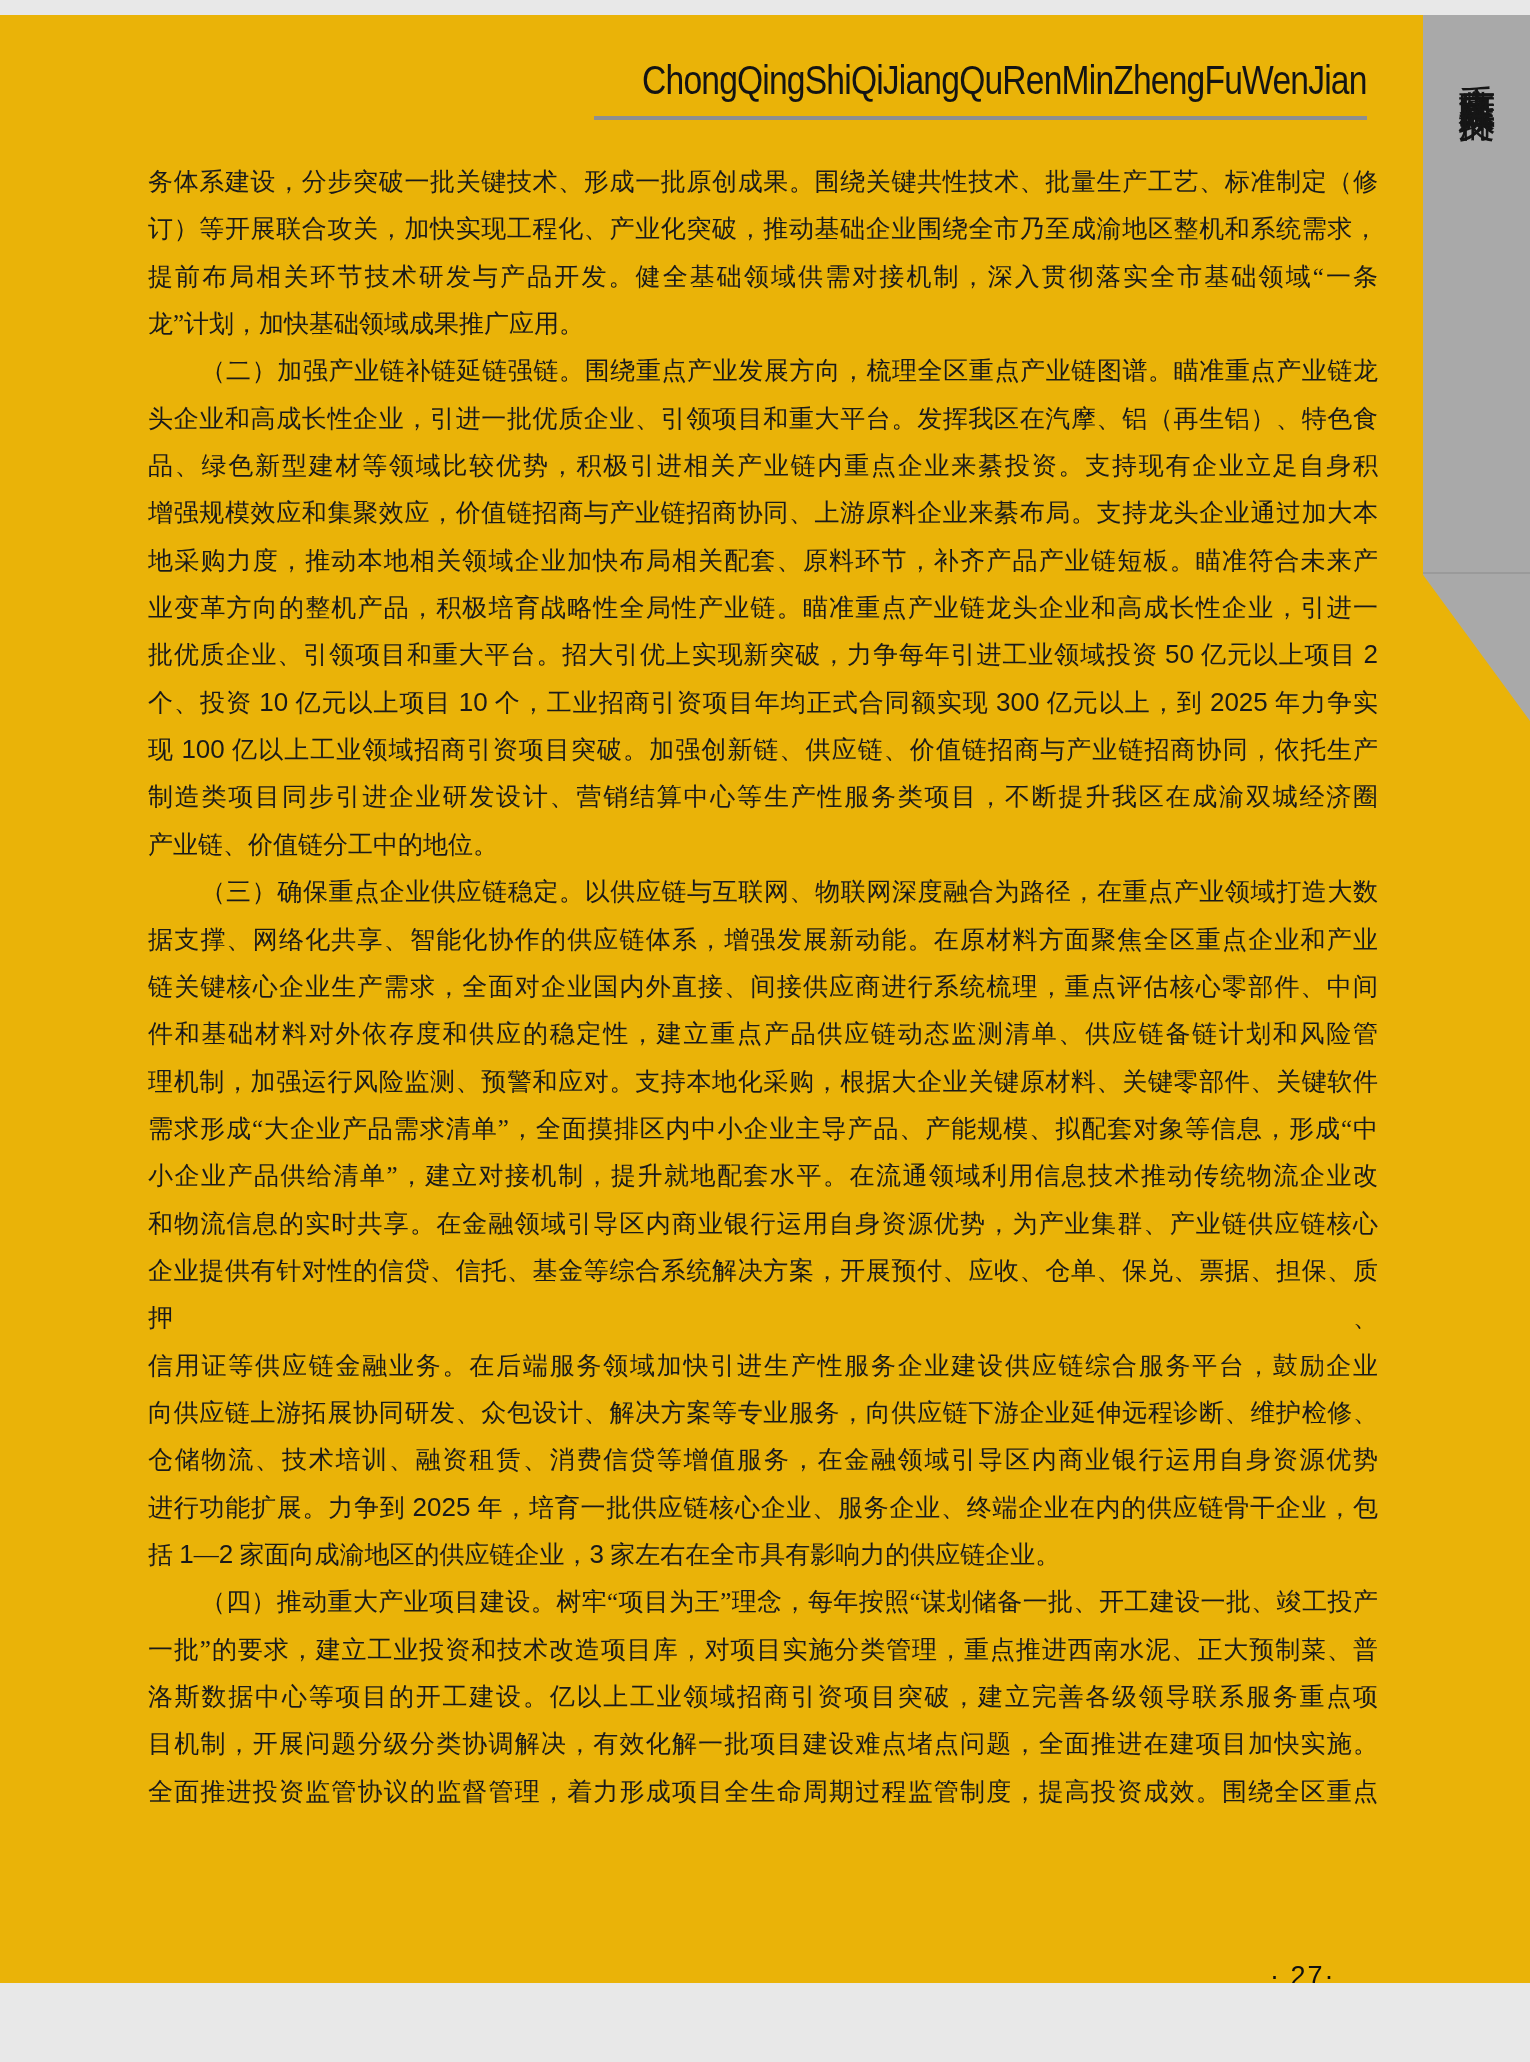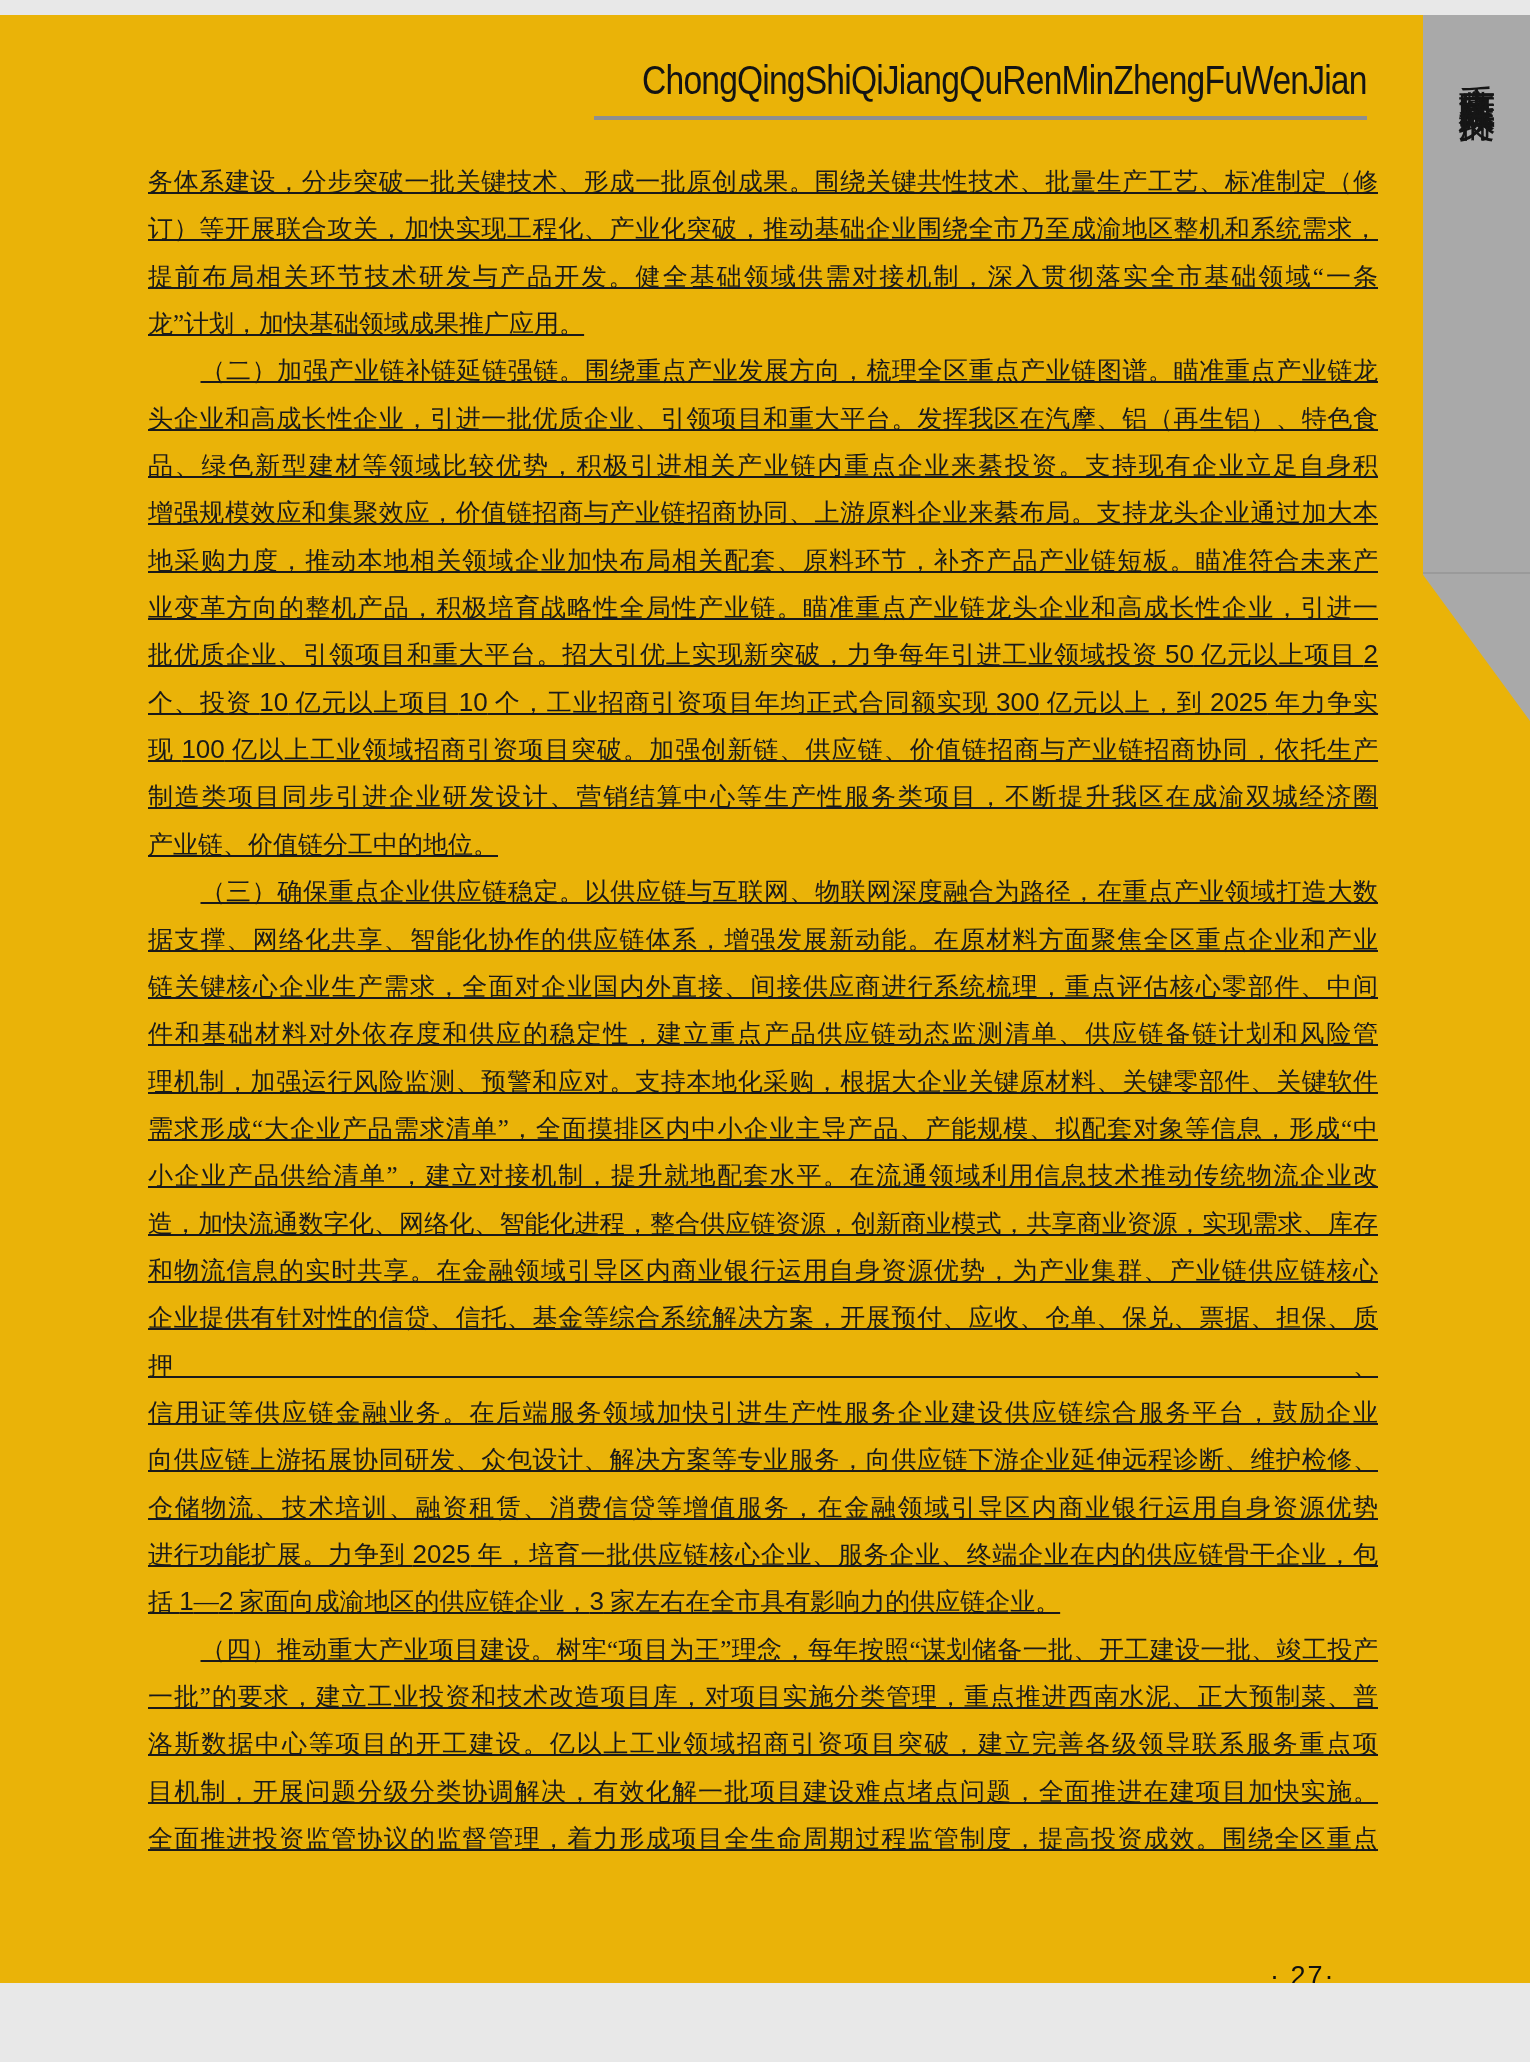--- a/index.html
+++ b/index.html
@@ -63,21 +63,20 @@
     top:143px;left:148px;
     width:1230px;
   }
   .bline{
     font-size:25px;
     line-height:47.35px;
     text-align:justify;
     text-align-last:justify;
     white-space:normal;
     letter-spacing:0;
-    text-decoration:underline;
   }
   .bline.pfirst{ text-indent:2.1em; }
   .bline.plast{ text-align-last:left; }
   .bline .num{
     font-family:"Liberation Sans","DejaVu Sans",sans-serif;
     font-size:26px;
   }
   
   .page-number{
     position:absolute;
@@ -119,21 +118,20 @@
       <div class="bline">现 <span class="num">100</span> 亿以上工业领域招商引资项目突破。加强创新链、供应链、价值链招商与产业链招商协同，依托生产</div>
       <div class="bline">制造类项目同步引进企业研发设计、营销结算中心等生产性服务类项目，不断提升我区在成渝双城经济圈</div>
       <div class="bline plast">产业链、价值链分工中的地位。</div>
       <div class="bline pfirst">（三）确保重点企业供应链稳定。以供应链与互联网、物联网深度融合为路径，在重点产业领域打造大数</div>
       <div class="bline">据支撑、网络化共享、智能化协作的供应链体系，增强发展新动能。在原材料方面聚焦全区重点企业和产业</div>
       <div class="bline">链关键核心企业生产需求，全面对企业国内外直接、间接供应商进行系统梳理，重点评估核心零部件、中间</div>
       <div class="bline">件和基础材料对外依存度和供应的稳定性，建立重点产品供应链动态监测清单、供应链备链计划和风险管</div>
       <div class="bline">理机制，加强运行风险监测、预警和应对。支持本地化采购，根据大企业关键原材料、关键零部件、关键软件</div>
       <div class="bline">需求形成“大企业产品需求清单”，全面摸排区内中小企业主导产品、产能规模、拟配套对象等信息，形成“中</div>
       <div class="bline">小企业产品供给清单”，建立对接机制，提升就地配套水平。在流通领域利用信息技术推动传统物流企业改</div>
-      <div class="bline">造，加快流通数字化、网络化、智能化进程，整合供应链资源，创新商业模式，共享商业资源，实现需求、库存</div>
       <div class="bline">和物流信息的实时共享。在金融领域引导区内商业银行运用自身资源优势，为产业集群、产业链供应链核心</div>
       <div class="bline">企业提供有针对性的信贷、信托、基金等综合系统解决方案，开展预付、应收、仓单、保兑、票据、担保、质押、</div>
       <div class="bline">信用证等供应链金融业务。在后端服务领域加快引进生产性服务企业建设供应链综合服务平台，鼓励企业</div>
       <div class="bline">向供应链上游拓展协同研发、众包设计、解决方案等专业服务，向供应链下游企业延伸远程诊断、维护检修、</div>
       <div class="bline">仓储物流、技术培训、融资租赁、消费信贷等增值服务，在金融领域引导区内商业银行运用自身资源优势</div>
       <div class="bline">进行功能扩展。力争到 <span class="num">2025</span> 年，培育一批供应链核心企业、服务企业、终端企业在内的供应链骨干企业，包</div>
       <div class="bline plast">括 <span class="num">1</span>—<span class="num">2</span> 家面向成渝地区的供应链企业，<span class="num">3</span> 家左右在全市具有影响力的供应链企业。</div>
       <div class="bline pfirst">（四）推动重大产业项目建设。树牢“项目为王”理念，每年按照“谋划储备一批、开工建设一批、竣工投产</div>
       <div class="bline">一批”的要求，建立工业投资和技术改造项目库，对项目实施分类管理，重点推进西南水泥、正大预制菜、普</div>
       <div class="bline">洛斯数据中心等项目的开工建设。亿以上工业领域招商引资项目突破，建立完善各级领导联系服务重点项</div>

